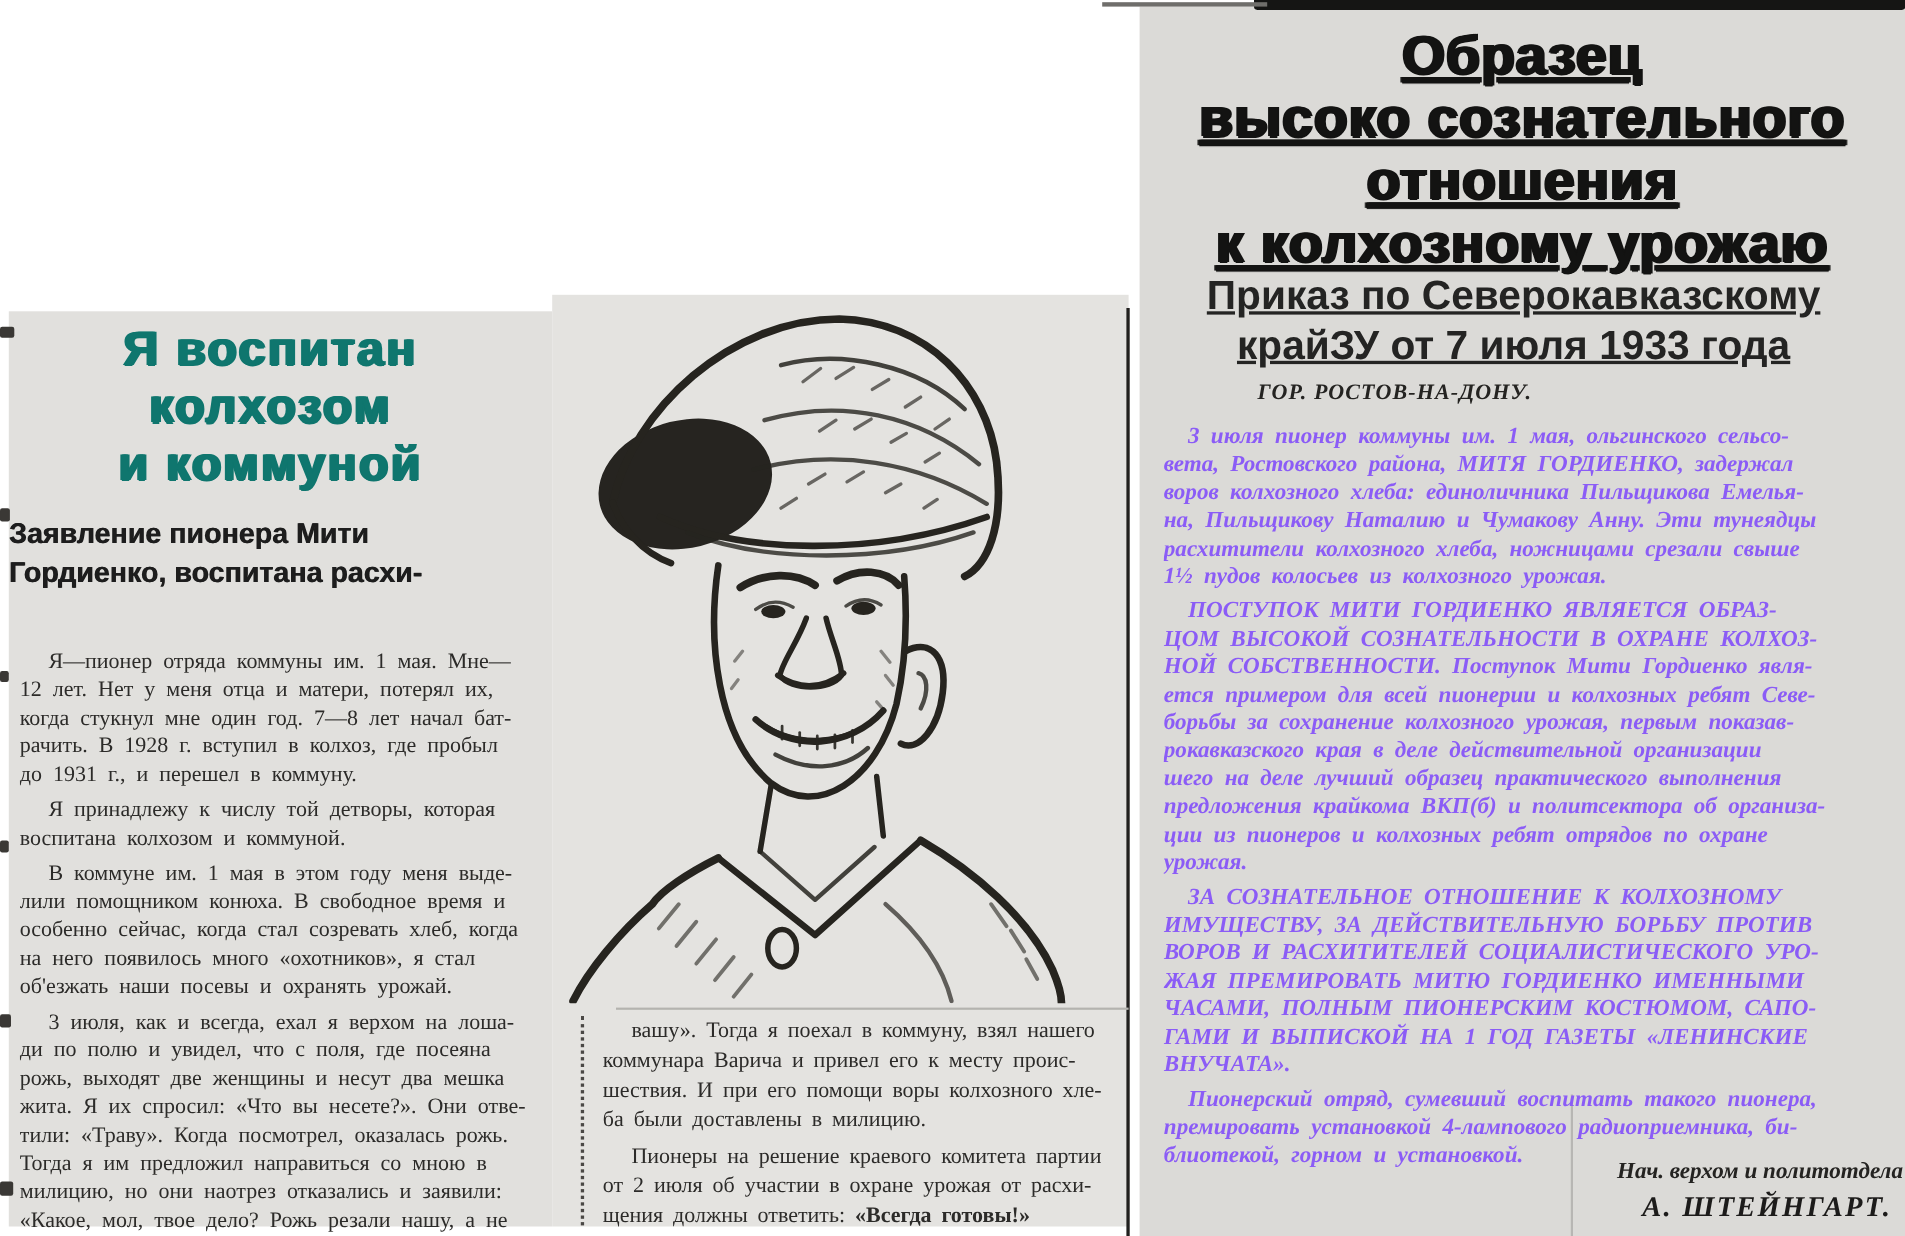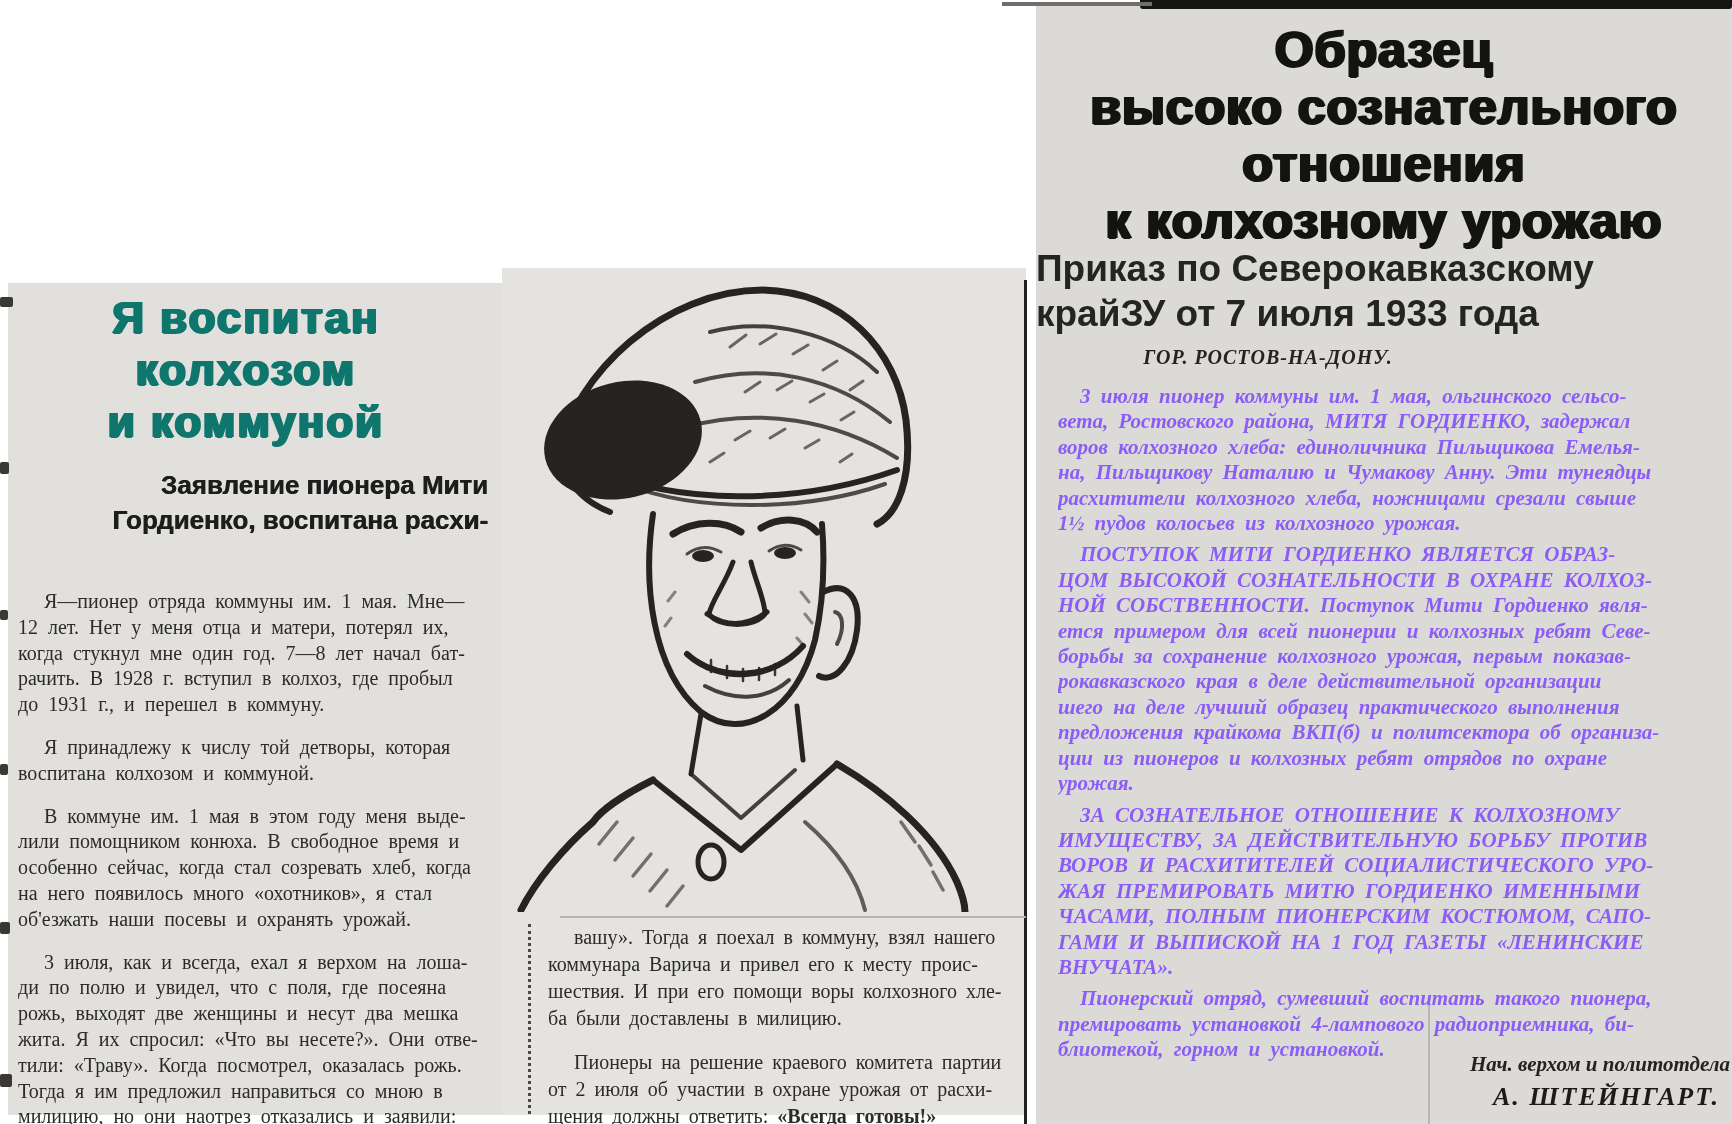--- a/index.html
+++ b/index.html
@@ -16,37 +16,37 @@
   #rule-mid-right{position:absolute;left:1024px;top:280px;width:3px;height:844px;background:#21201e;}
   #rule-dotted{position:absolute;left:528px;top:924px;width:0px;height:190px;border-left:3px dotted #4a4845;}
   #rule-under-portrait{position:absolute;left:560px;top:916px;width:466px;height:2px;background:#b4b3af;}
   #crease-right{position:absolute;left:1428px;top:995px;width:2px;height:129px;background:#aeadaa;opacity:.8;}
   
   .mark{position:absolute;background:#3a3835;border-radius:2px;}
   
   .hl-left{position:absolute;left:8px;top:292px;width:476px;text-align:center;color:#0f766e;}
   .hl-left .line{font-family:"Liberation Sans",sans-serif;font-weight:700;font-size:44px;line-height:52px;
       letter-spacing:2px;text-shadow:1.4px 0 0 currentColor,-1.4px 0 0 currentColor,0 1px 0 currentColor;}
-  .sub-left{position:absolute;left:8px;top:468px;width:480px;text-align:right;color:#1d1d1d;}
+  .sub-left{position:absolute;left:8px;top:468px;width:480px;text-align:left;color:#1d1d1d;}
   .sub-left .line{font-family:"Liberation Sans",sans-serif;font-weight:700;font-size:26px;line-height:35px;
       text-shadow:.6px 0 0 currentColor;}
   
   #body-left{position:absolute;left:18px;top:589px;width:476px;height:522px;color:#2c2b29;}
   .bodytext .line{white-space:nowrap;overflow:hidden;font-size:20px;line-height:25.8px;word-spacing:5px;}
-  .bodytext .para+.para{margin-top:17px;}
+  .bodytext .para+.para{margin-top:6px;}
   .bodytext .para .line:first-child{text-indent:26px;}
   
   #body-mid{position:absolute;left:548px;top:924px;width:478px;height:190px;color:#2c2b29;}
   #body-mid .line{font-size:20px;line-height:27px;word-spacing:4px;}
   .bold-seg{font-weight:700;}
   
   .hl-right{position:absolute;left:1036px;top:22px;width:696px;text-align:center;color:#131312;}
   .hl-right .line{font-family:"Liberation Sans",sans-serif;font-weight:700;font-size:50px;line-height:57px;
-      letter-spacing:1px;white-space:nowrap;text-shadow:1.6px 0 0 currentColor,-1.6px 0 0 currentColor,0 1px 0 currentColor;}
-  .sub-right{position:absolute;left:1036px;top:246px;width:680px;color:#242423;}
+      letter-spacing:1px;white-space:nowrap;text-shadow:1.6px 0 0 currentColor,-1.6px 0 0 currentColor,0 1px 0 currentColor;text-decoration:underline;}
+  .sub-right{position:absolute;left:1036px;top:246px;width:680px;text-align:center;color:#242423;text-decoration:underline;}
   .sub-right .line{font-family:"Liberation Sans",sans-serif;font-weight:700;font-size:37px;line-height:45px;white-space:nowrap;}
   #dateline{position:absolute;left:1058px;top:346px;width:420px;text-align:center;color:#242321;
       font-weight:700;font-style:italic;font-size:20px;letter-spacing:1px;}
   #body-right{position:absolute;left:1058px;top:384px;width:674px;height:676px;color:#8b5cf6;
       font-weight:700;font-style:italic;}
   #body-right .line{font-size:21px;line-height:25.4px;word-spacing:5px;}
   #body-right .para+.para{margin-top:6px;}
   #body-right .para .line:first-child{text-indent:22px;}
   #sig-role{position:absolute;left:1100px;top:1052px;width:630px;text-align:right;color:#242321;
       font-weight:700;font-style:italic;font-size:21px;white-space:nowrap;}

